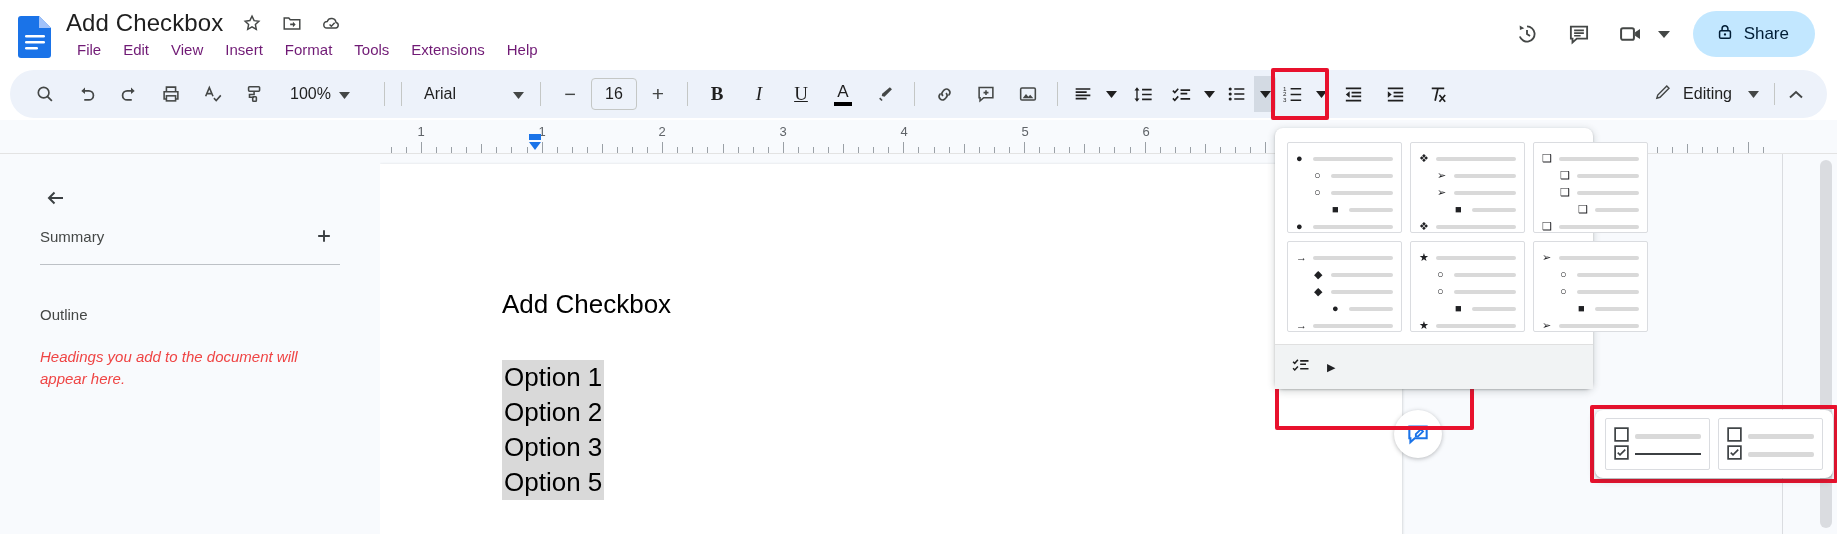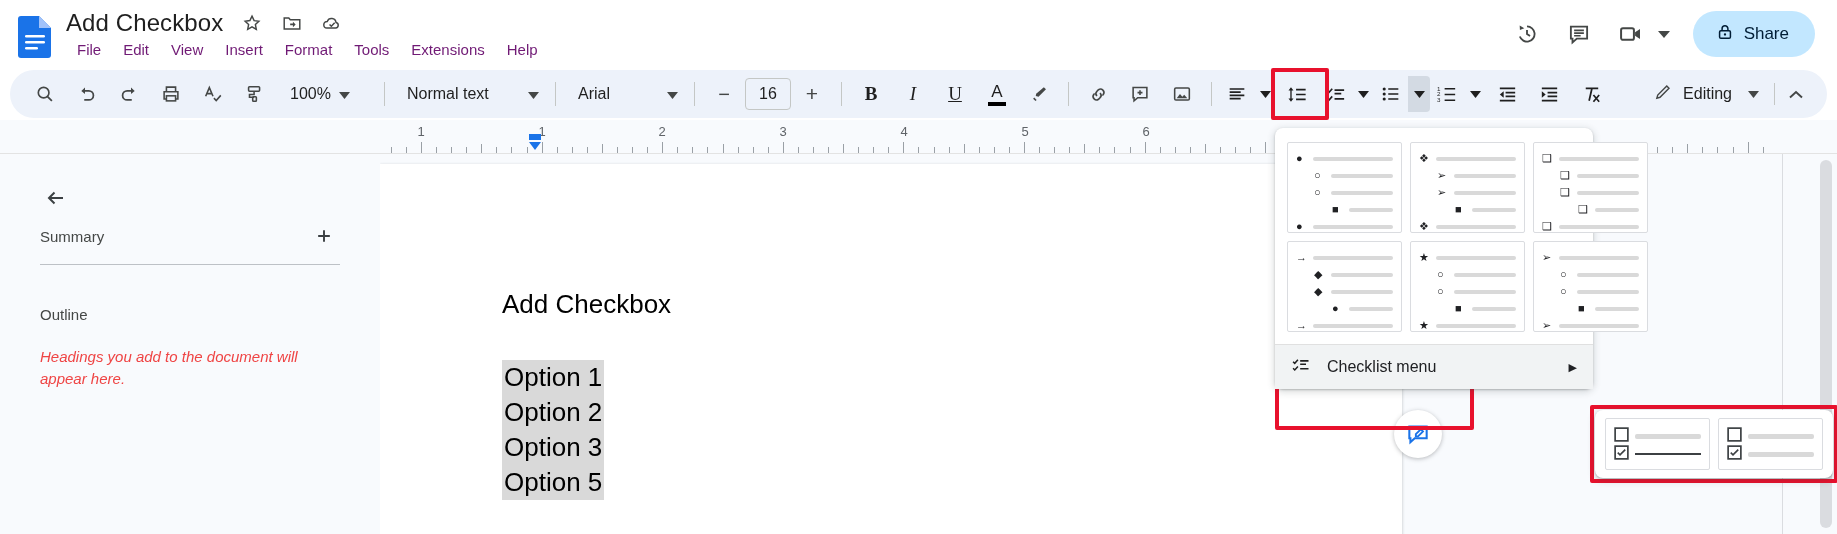--- a/index.html
+++ b/index.html
@@ -378,28 +378,20 @@
       <span class="tb-combo-label">100%</span>
       <span>
         <svg width="11" height="7" viewBox="0 0 11 7">
             <path fill="#444746" d="M0 0h11L5.5 7z"></path>
           </svg>
       </span>
     </div>
 
     <div class="tb-sep"></div>
 
-    <div class="tb-combo style-combo">
-      <span class="tb-combo-label">Normal text</span>
-      <span>
-        <svg width="11" height="7" viewBox="0 0 11 7">
-            <path fill="#444746" d="M0 0h11L5.5 7z"></path>
-          </svg>
-      </span>
-    </div>
 
     <div class="tb-sep"></div>
 
     <div class="tb-combo font-combo">
       <span class="tb-combo-label">Arial</span>
       <span>
         <svg width="11" height="7" viewBox="0 0 11 7">
             <path fill="#444746" d="M0 0h11L5.5 7z"></path>
           </svg>
       </span>
@@ -861,21 +853,20 @@
     </div>
   <div class="menu-divider"></div>
   <div class="checklist-row">
     <span>
       <svg width="20" height="20" viewBox="0 0 24 24">
         <path fill="none" stroke="#1f1f1f" stroke-width="1.8" d="M2.5 8l2 2 3.8-4.2"></path>
         <path fill="none" stroke="#1f1f1f" stroke-width="1.8" d="M2.5 16l2 2 3.8-4.2"></path>
         <path stroke="#1f1f1f" stroke-width="1.9" d="M11 7h10M11 11h7M11 16.5h10"></path>
       </svg>
     </span>
-    <span class="checklist-label">Checklist menu</span>
     <span class="submenu-arrow">▶</span>
   </div>
 </div>
 
 <div class="checklist-sub">
   <div class="cl-cell">
     <div class="cl-row">
       <span>
         <svg width="15" height="15" viewBox="0 0 16 16">
             <rect x="1.2" y="1.2" width="13.6" height="13.6" fill="none" stroke="#3c4043" stroke-width="1.8"></rect>

